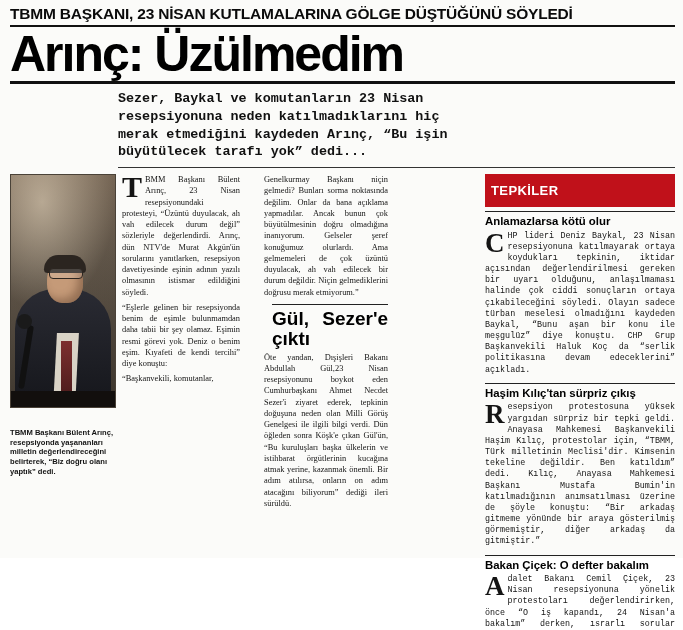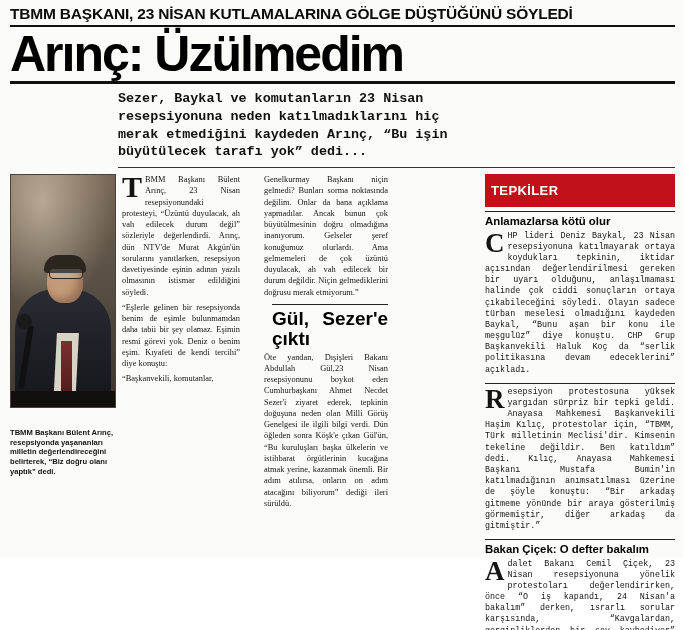--- a/index.html
+++ b/index.html
@@ -299,20 +299,21 @@
 
     <div class="sidebar">
       <div class="tepkiler-bar">TEPKİLER</div>
 
       <div class="side-box">
         <div class="side-title">Anlamazlarsa kötü olur</div>
         <div class="side-body dropcap">CHP lideri Deniz Baykal, 23 Nisan resepsiyonuna katılmayarak ortaya koydukları tepkinin, iktidar açısından değerlendirilmesi gereken bir uyarı olduğunu, anlaşılmaması halinde çok ciddi sonuçların ortaya çıkabileceğini söyledi. Olayın sadece türban meselesi olmadığını kaydeden Baykal, “Bunu aşan bir konu ile meşgulüz” diye konuştu. CHP Grup Başkanvekili Haluk Koç da “serlik politikasına devam edeceklerini” açıkladı.</div>
       </div>
 
       <div class="side-box">
+        <div class="side-title">Haşim Kılıç'tan sürpriz çıkış</div>
         <div class="side-body dropcap">Resepsiyon protestosuna yüksek yargıdan sürpriz bir tepki geldi. Anayasa Mahkemesi Başkanvekili Haşim Kılıç, protestolar için, “TBMM, Türk milletinin Meclisi'dir. Kimsenin tekeline değildir. Ben katıldım” dedi. Kılıç, Anayasa Mahkemesi Başkanı Mustafa Bumin'in katılmadığının anımsatılması üzerine de şöyle konuştu: “Bir arkadaş gitmeme yönünde bir araya gösterilmiş görmemiştir, diğer arkadaş da gitmiştir.”</div>
       </div>
 
       <div class="side-box">
         <div class="side-title">Bakan Çiçek: O defter bakalım</div>
         <div class="side-body dropcap">Adalet Bakanı Cemil Çiçek, 23 Nisan resepsiyonuna yönelik protestoları değerlendirirken, önce “O iş kapandı, 24 Nisan'a bakalım” derken, ısrarlı sorular karşısında, “Kavgalardan, gerginliklerden bir şey kaybediyor” değerlendirmesinde bulundu. Çiçek, “Türkiye imkanlarını Türkiye'nin kalkınmasına, huzuruna ayırmalı” diye konuştu.</div>
       </div>
     </div>
 
   </div>

